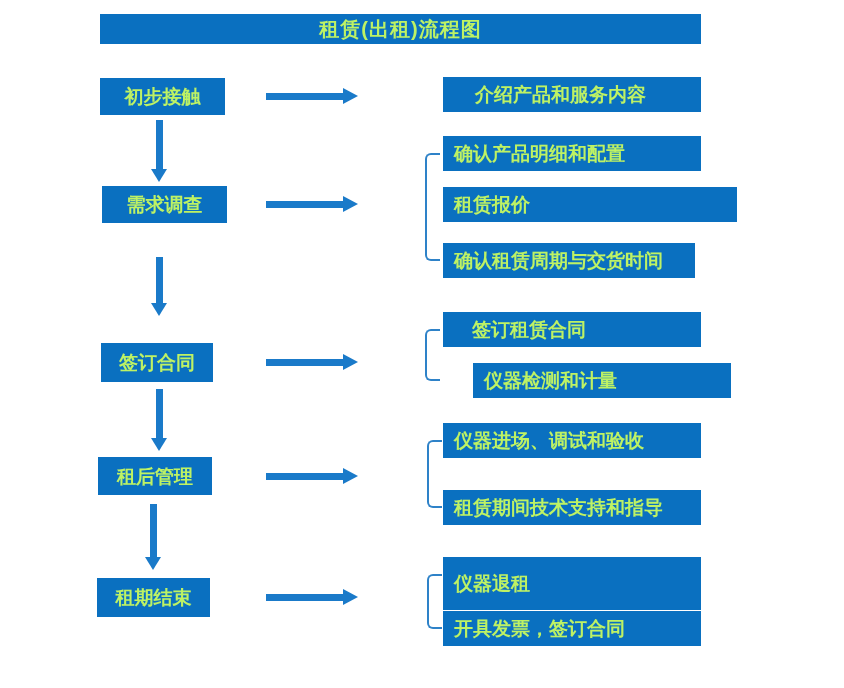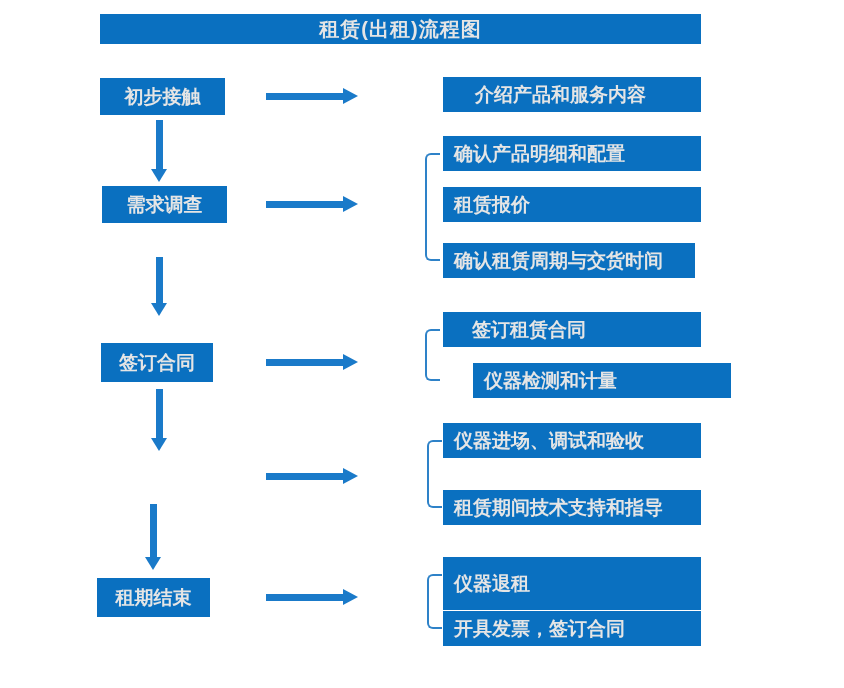--- a/index.html
+++ b/index.html
@@ -2,21 +2,21 @@
 <html><head>
 <meta charset="utf-8">
 <style>
   html,body { margin:0; padding:0; background:#ffffff; }
   .canvas {
     position:relative; width:844px; height:688px; background:#ffffff;
     font-family:"Liberation Sans", sans-serif; overflow:hidden;
   }
   .bluebox {
     position:absolute; box-sizing:border-box;
-    background:#0a70c0; color:#e5e5e5;
+    background:#0a70c0; color:#bef264;
     font-weight:bold; font-size:19px; line-height:1;
     display:flex; align-items:center;text-align:right;
   }
   .c { justify-content:center; }
   .l { justify-content:flex-start; padding-left:11px; }
   .title { font-size:20px; letter-spacing:1px; }
 
   .harrow { position:absolute; height:17px; }
   .harrow .stem { position:absolute; left:0; top:5px; height:7px; width:calc(100% - 14px); background:#1a7ac9; }
   .harrow .head { position:absolute; right:0; top:0; width:0; height:0;
@@ -34,26 +34,27 @@
 </head>
 <body>
 
 <div class="canvas">
 
   <div class="bluebox c title" style="left:100px;top:14px;width:601px;height:30px;">租赁(出租)流程图</div>
 
   <div class="bluebox c" style="left:100px;top:78px;width:125px;height:37px;">初步接触</div>
   <div class="bluebox c" style="left:102px;top:186px;width:125px;height:37px;">需求调查</div>
   <div class="bluebox c" style="left:101px;top:343px;width:112px;height:39px;">签订合同</div>
+  <div class="bluebox c" style="left:98px;top:457px;width:114px;height:38px;">租后管理</div>
   <div class="bluebox c" style="left:97px;top:578px;width:113px;height:39px;">租期结束</div>
 
   <div class="bluebox l" style="left:443px;top:77px;width:258px;height:35px;padding-left:32px;">介绍产品和服务内容</div>
 
   <div class="bluebox l" style="left:443px;top:136px;width:258px;height:35px;">确认产品明细和配置</div>
-  <div class="bluebox l" style="left:443px;top:187px;width:258px;height:35px;">租赁报价</div>
+  <div class="bluebox l" style="left:443px;top:187px;width:294px;height:35px;">租赁报价</div>
   <div class="bluebox l" style="left:443px;top:243px;width:252px;height:35px;">确认租赁周期与交货时间</div>
 
   <div class="bluebox l" style="left:443px;top:312px;width:258px;height:35px;padding-left:29px;">签订租赁合同</div>
   <div class="bluebox l" style="left:443px;top:363px;width:258px;height:35px;margin-left:30px;">仪器检测和计量</div>
 
   <div class="bluebox l" style="left:443px;top:423px;width:258px;height:35px;">仪器进场、调试和验收</div>
   <div class="bluebox l" style="left:443px;top:490px;width:258px;height:35px;">租赁期间技术支持和指导</div>
 
   <div class="bluebox l" style="left:443px;top:557px;width:258px;height:53px;">仪器退租</div>
   <div class="bluebox l" style="left:443px;top:611px;width:258px;height:35px;">开具发票，签订合同</div>

